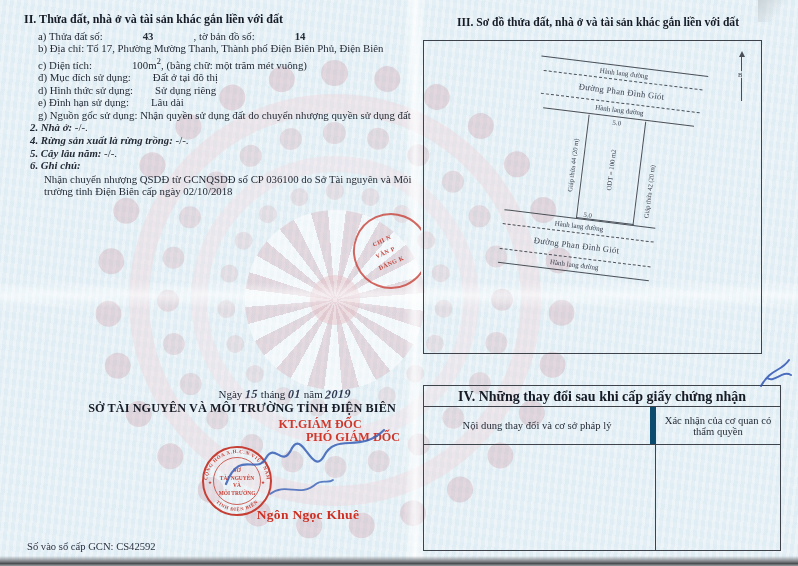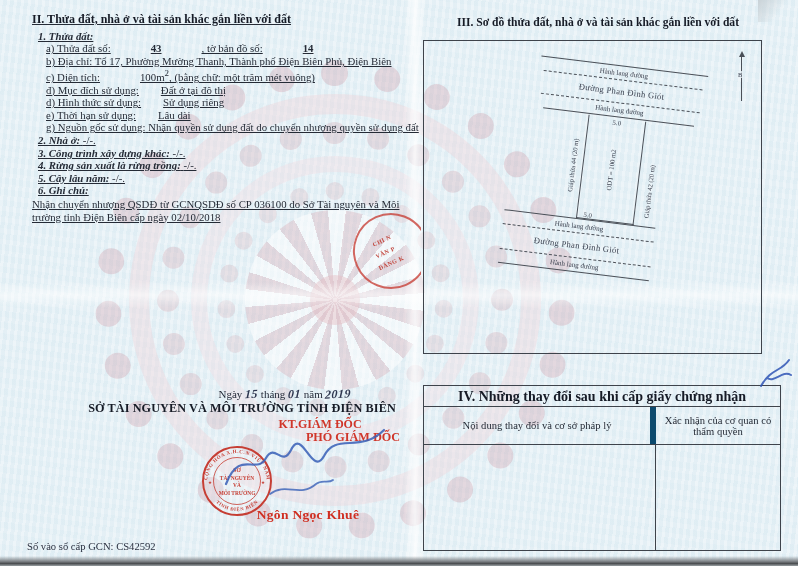--- a/index.html
+++ b/index.html
@@ -30,31 +30,31 @@
   .crease-v { position:absolute; left:404px; top:0; width:22px; height:566px; z-index:0;
     background:linear-gradient(90deg, rgba(255,255,255,0), rgba(255,255,255,.75), rgba(255,255,255,0)); }
   .crease-h { position:absolute; left:0; top:282px; width:798px; height:26px; z-index:0;
     background:linear-gradient(180deg, rgba(255,255,255,0), rgba(255,255,255,.55), rgba(255,255,255,0)); }
   .corner-fold { position:absolute; right:0; top:0; width:40px; height:22px; z-index:0;
     background:linear-gradient(125deg, #c9d2d7 0%, rgba(201,210,215,0) 55%); }
   .scan-edge { position:absolute; left:0; bottom:0; width:798px; height:10px; z-index:4;
     background:linear-gradient(180deg, rgba(150,155,158,0) 0%, #7c8084 55%, #4c4f52 75%, #9aa0a3 100%); }
 
   
-  .sec2 { position:absolute; left:32px; top:13px; width:404px; z-index:1;
-          font-size:10.8px; line-height:12.6px;text-decoration:underline; }
+  .sec2 { position:absolute; left:24px; top:13px; width:404px; z-index:1;
+          font-size:10.8px; line-height:12.6px; }
   .sec2 .h { font-weight:bold; font-size:12px; color:#161b26; margin-bottom:4px; }
   .sec2 .sub { font-weight:bold; font-style:italic; margin-left:6px; }
   .it { margin-left:14px; white-space:nowrap; }
   .num-it { margin-left:6px; white-space:nowrap; }
   .num-it .lbl { font-weight:bold; font-style:italic; }
   .bold-val { font-weight:bold; }
   .gap-s { display:inline-block; width:22px; }
   .gap-m { display:inline-block; width:40px; }
-  .note { margin-top:1px; width:376px; white-space:normal; }
+  .note { margin-left:20px; margin-top:1px; width:376px; white-space:normal; }
 
   
   .sec3-title { position:absolute; left:428px; top:16px; width:340px; z-index:1;
     text-align:center; font-weight:bold; font-size:11.6px; color:#161b26; }
   .dbox { position:absolute; left:423px; top:40px; width:339px; height:314px; z-index:1;
     border:1.4px solid #3e434b; }
   .north { position:absolute; left:312px; top:10px; width:12px; height:52px; }
   .north .shaft { position:absolute; left:5px; top:4px; width:1px; height:46px; background:#4a4f57; }
   .north .head { position:absolute; left:2.5px; top:0; width:0; height:0;
     border-left:3px solid transparent; border-right:3px solid transparent; border-bottom:6px solid #4a4f57; }
@@ -139,45 +139,41 @@
     <div class="ring r5"></div>
     <div class="ring star"></div>
     <div class="ring star-core"></div>
   </div>
   <div class="crease-v"></div>
   <div class="crease-h"></div>
   <div class="corner-fold"></div>
 
   <div class="sec2">
     <div class="h">II. Thửa đất, nhà ở và tài sản khác gắn liền với đất</div>
-    <div class="sub">1. Thửa đất:</div>
     <div class="it">
       <span>a) Thửa đất số:</span><span class="gap-m"></span><span class="bold-val">43</span><span class="gap-m"></span><span>, tờ bản đồ số:</span><span class="gap-m"></span><span class="bold-val">14</span>
     </div>
     <div class="it">b) Địa chỉ:  Tổ 17, Phường Mường Thanh, Thành phố Điện Biên Phủ, Điện Biên</div>
     <div class="it">
       <span>c) Diện tích:</span><span class="gap-m"></span><span>100m</span><sup>2</sup><span>, (bằng chữ: một trăm mét vuông)</span>
     </div>
     <div class="it">
       <span>đ) Mục đích sử dụng:</span><span class="gap-s"></span><span>Đất ở tại đô thị</span>
     </div>
     <div class="it">
       <span>d) Hình thức sử dụng:</span><span class="gap-s"></span><span>Sử dụng riêng</span>
     </div>
     <div class="it">
-      <span>e) Thời hạn sử dụng:</span><span class="gap-s"></span><span>Lâu dài</span>
+      <span>e) Đình hạn sử dụng:</span><span class="gap-s"></span><span>Lâu dài</span>
     </div>
     <div class="it">
       <span>g) Nguồn gốc sử dụng:</span> <span>Nhận quyền sử dụng đất do chuyển nhượng quyền sử dụng đất</span>
     </div>
     <div class="num-it">
       <span class="lbl">2. Nhà ở:</span> <span>-/-.</span>
-    </div>
-    <div class="num-it">
-      <span class="lbl">3. Công trình xây dựng khác:</span> <span>-/-.</span>
     </div>
     <div class="num-it">
       <span class="lbl">4. Rừng sản xuất là rừng trồng:</span> <span>-/-.</span>
     </div>
     <div class="num-it">
       <span class="lbl">5. Cây lâu năm:</span> <span>-/-.</span>
     </div>
     <div class="num-it">
       <span class="lbl">6. Ghi chú:</span>
     </div>

